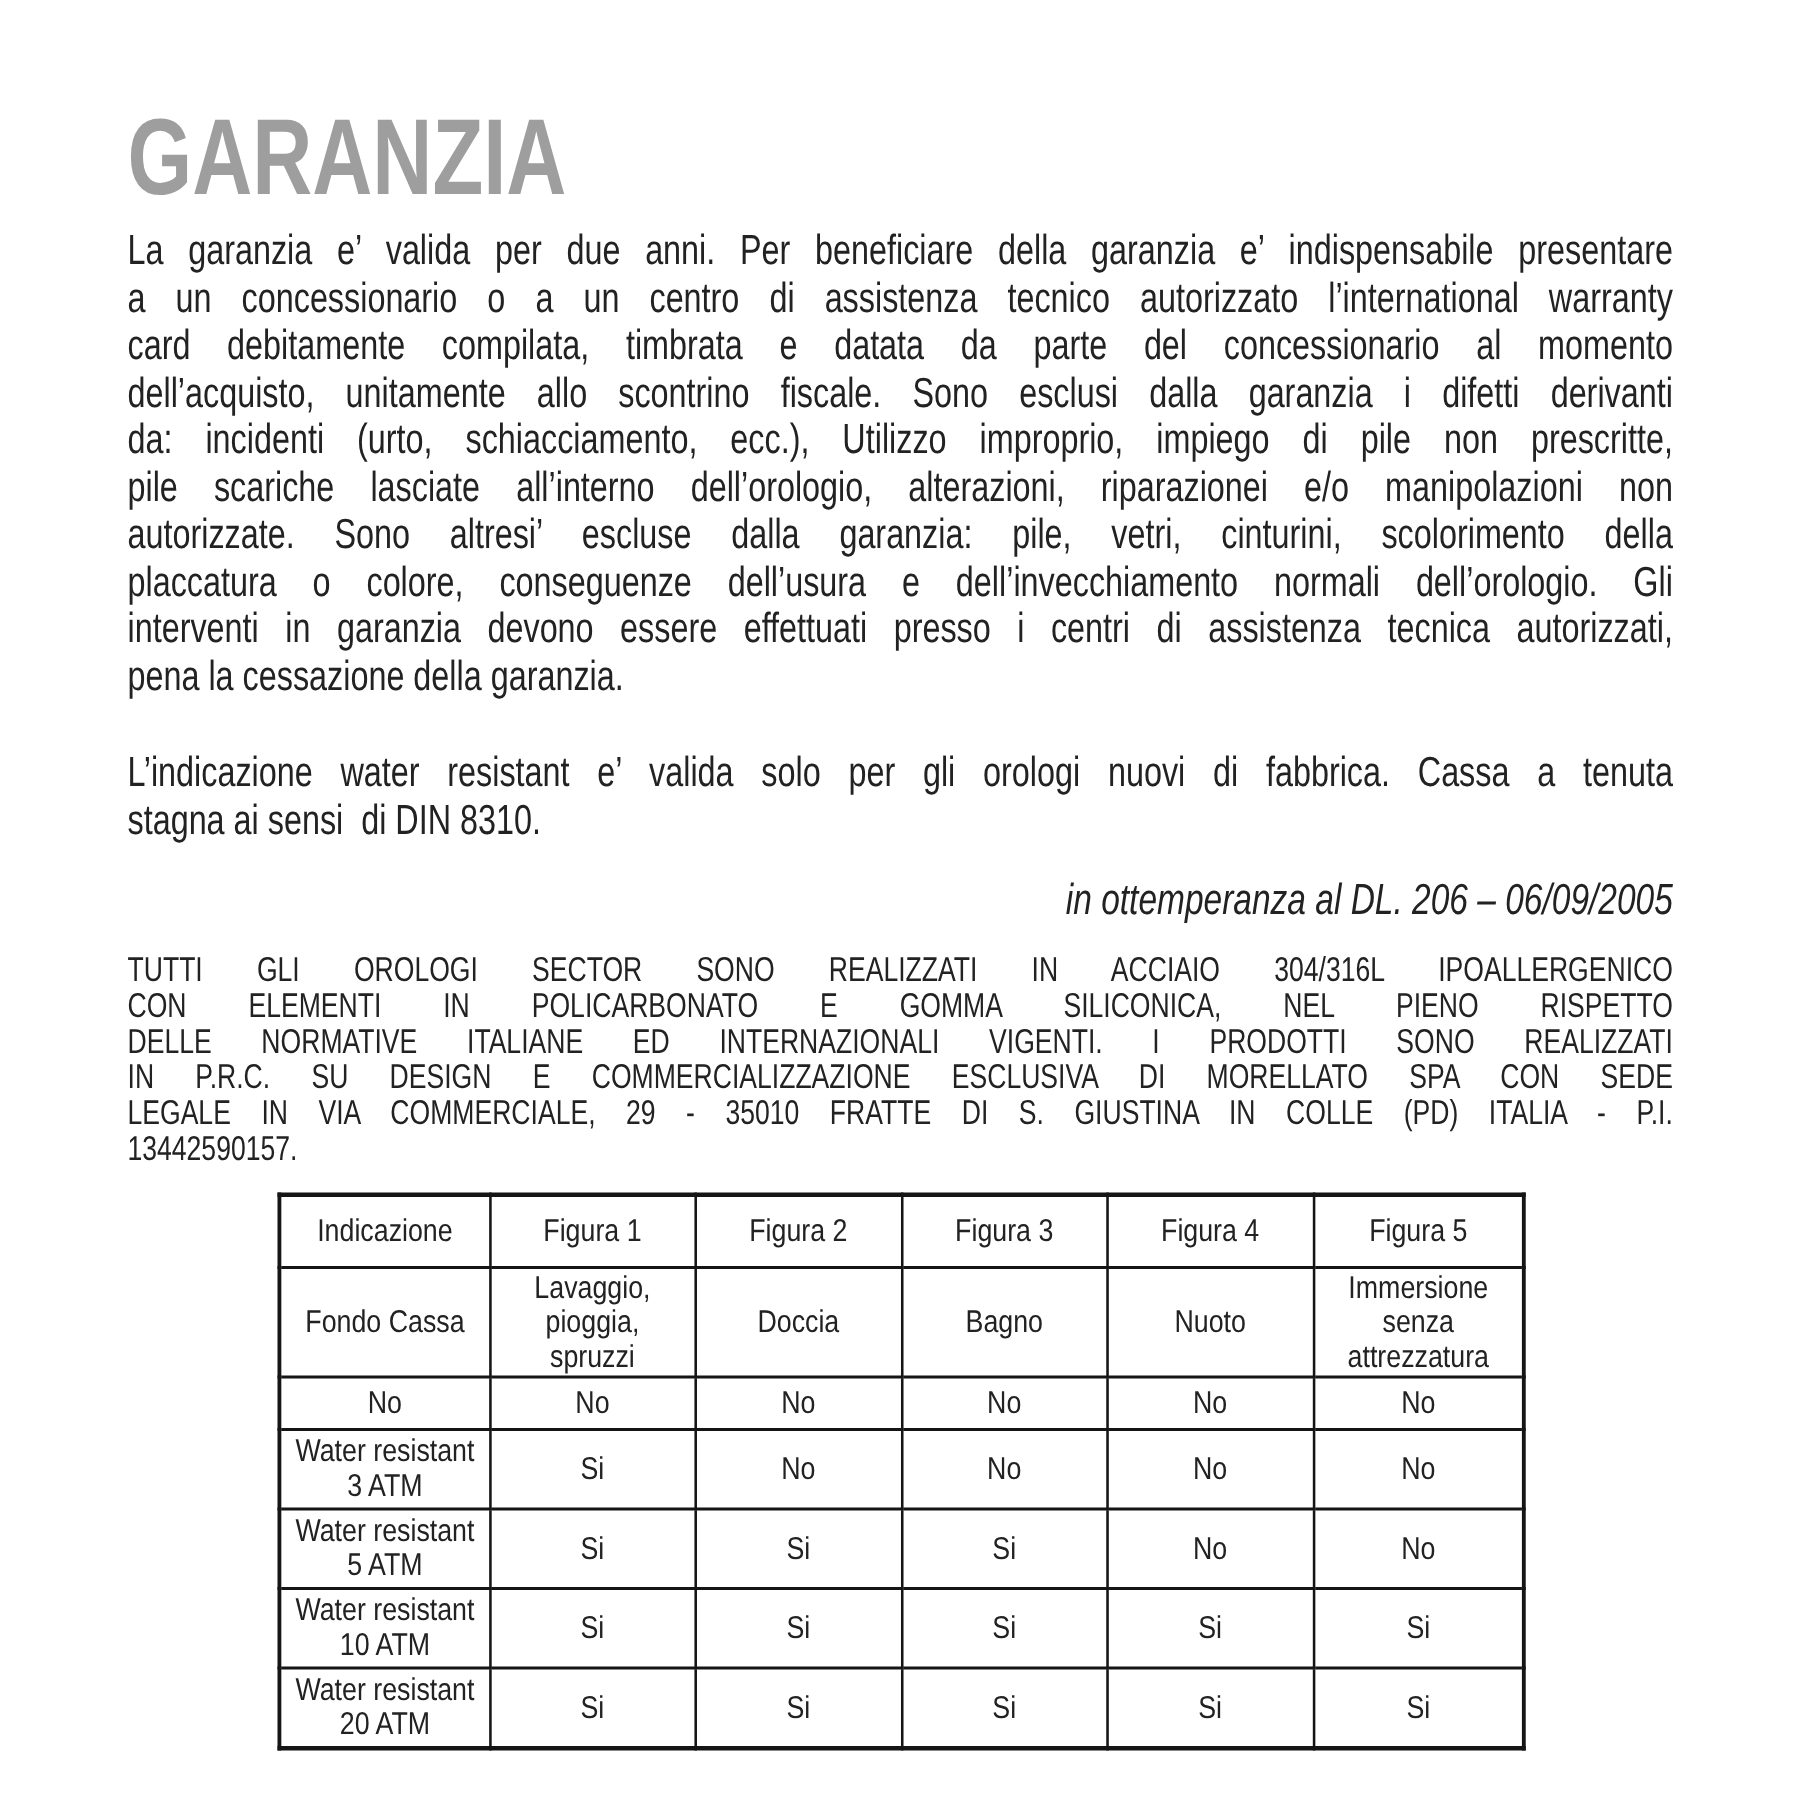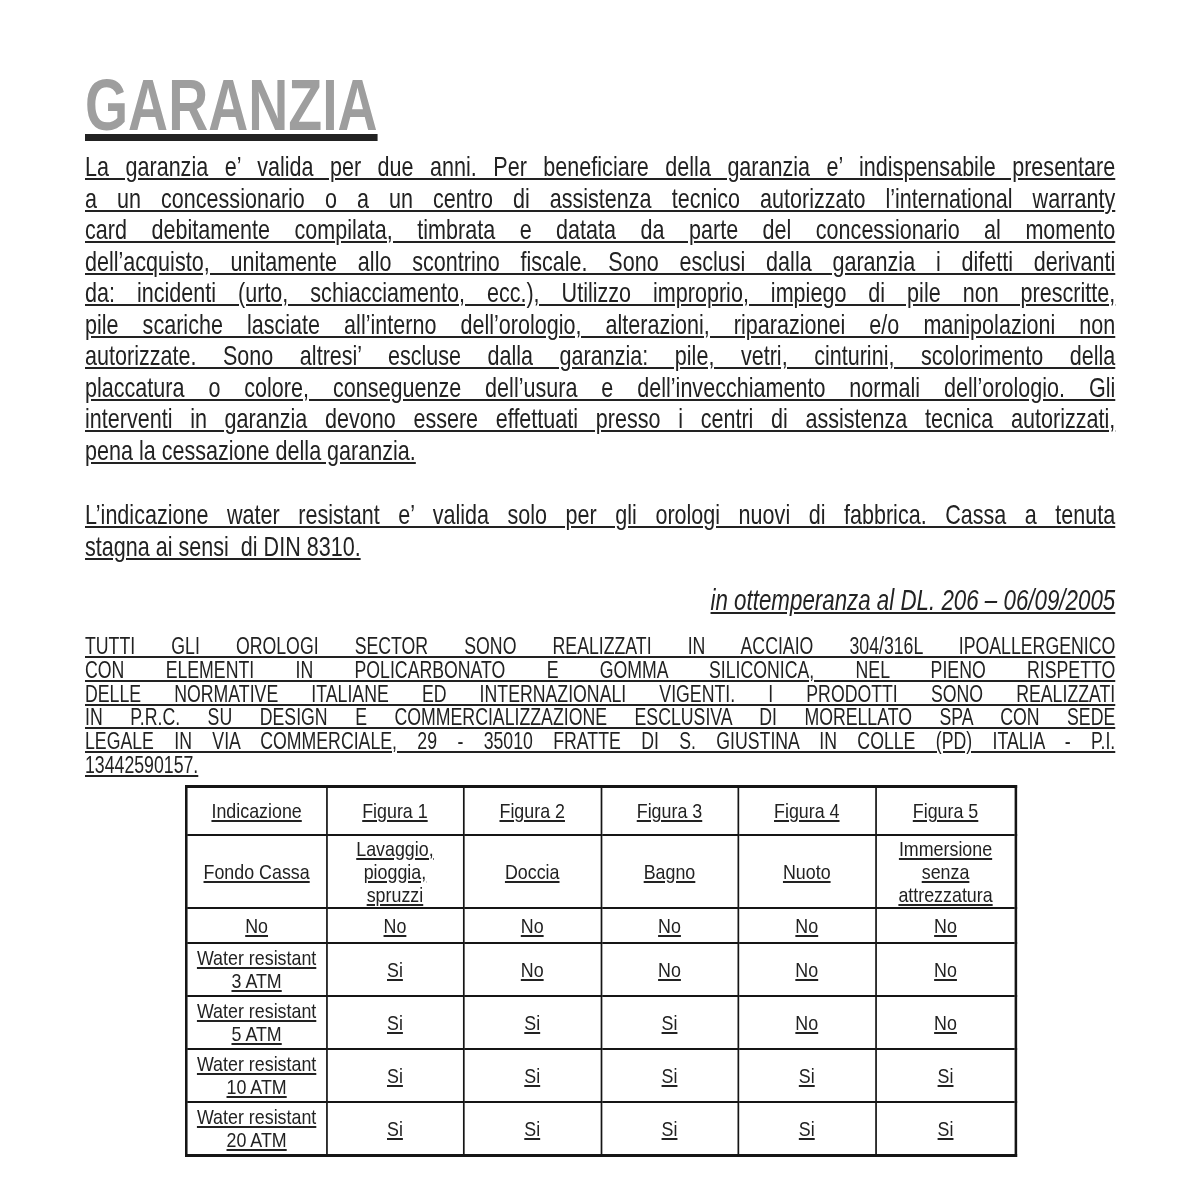--- a/index.html
+++ b/index.html
@@ -11,21 +11,20 @@
     overflow: hidden;
     font-family: "Liberation Sans", sans-serif;
     color: #222222;
   }
   .page {
     position: relative;
     width: 1064px;
     height: 1200px;
     padding: 68px 0 0 85px;
     box-sizing: border-box;
-    text-decoration: underline;
   }
   
   .condensed {
     transform: scaleX(0.77);
     transform-origin: 0 0;
     width: 1338px;
   }
   .title {
     font-size: 72px;
     line-height: 74px;
@@ -53,21 +52,21 @@
     line-height: 31px;
     font-style: italic;
     text-align: right;
   }
   .p-legal {
     margin-top: 19px;
     font-size: 23px;
     line-height: 23.8px;
   }
   .table-wrap {
-    margin-top: 7px;
+    margin-top: 17px;
     margin-left: 100px;
     width: 830px;
   }
   .wr-table {
     transform: scaleX(0.85);
     transform-origin: 0 0;
     width: 976px;
     table-layout: fixed;
     border-collapse: collapse;
     border: 3px solid #151515;

